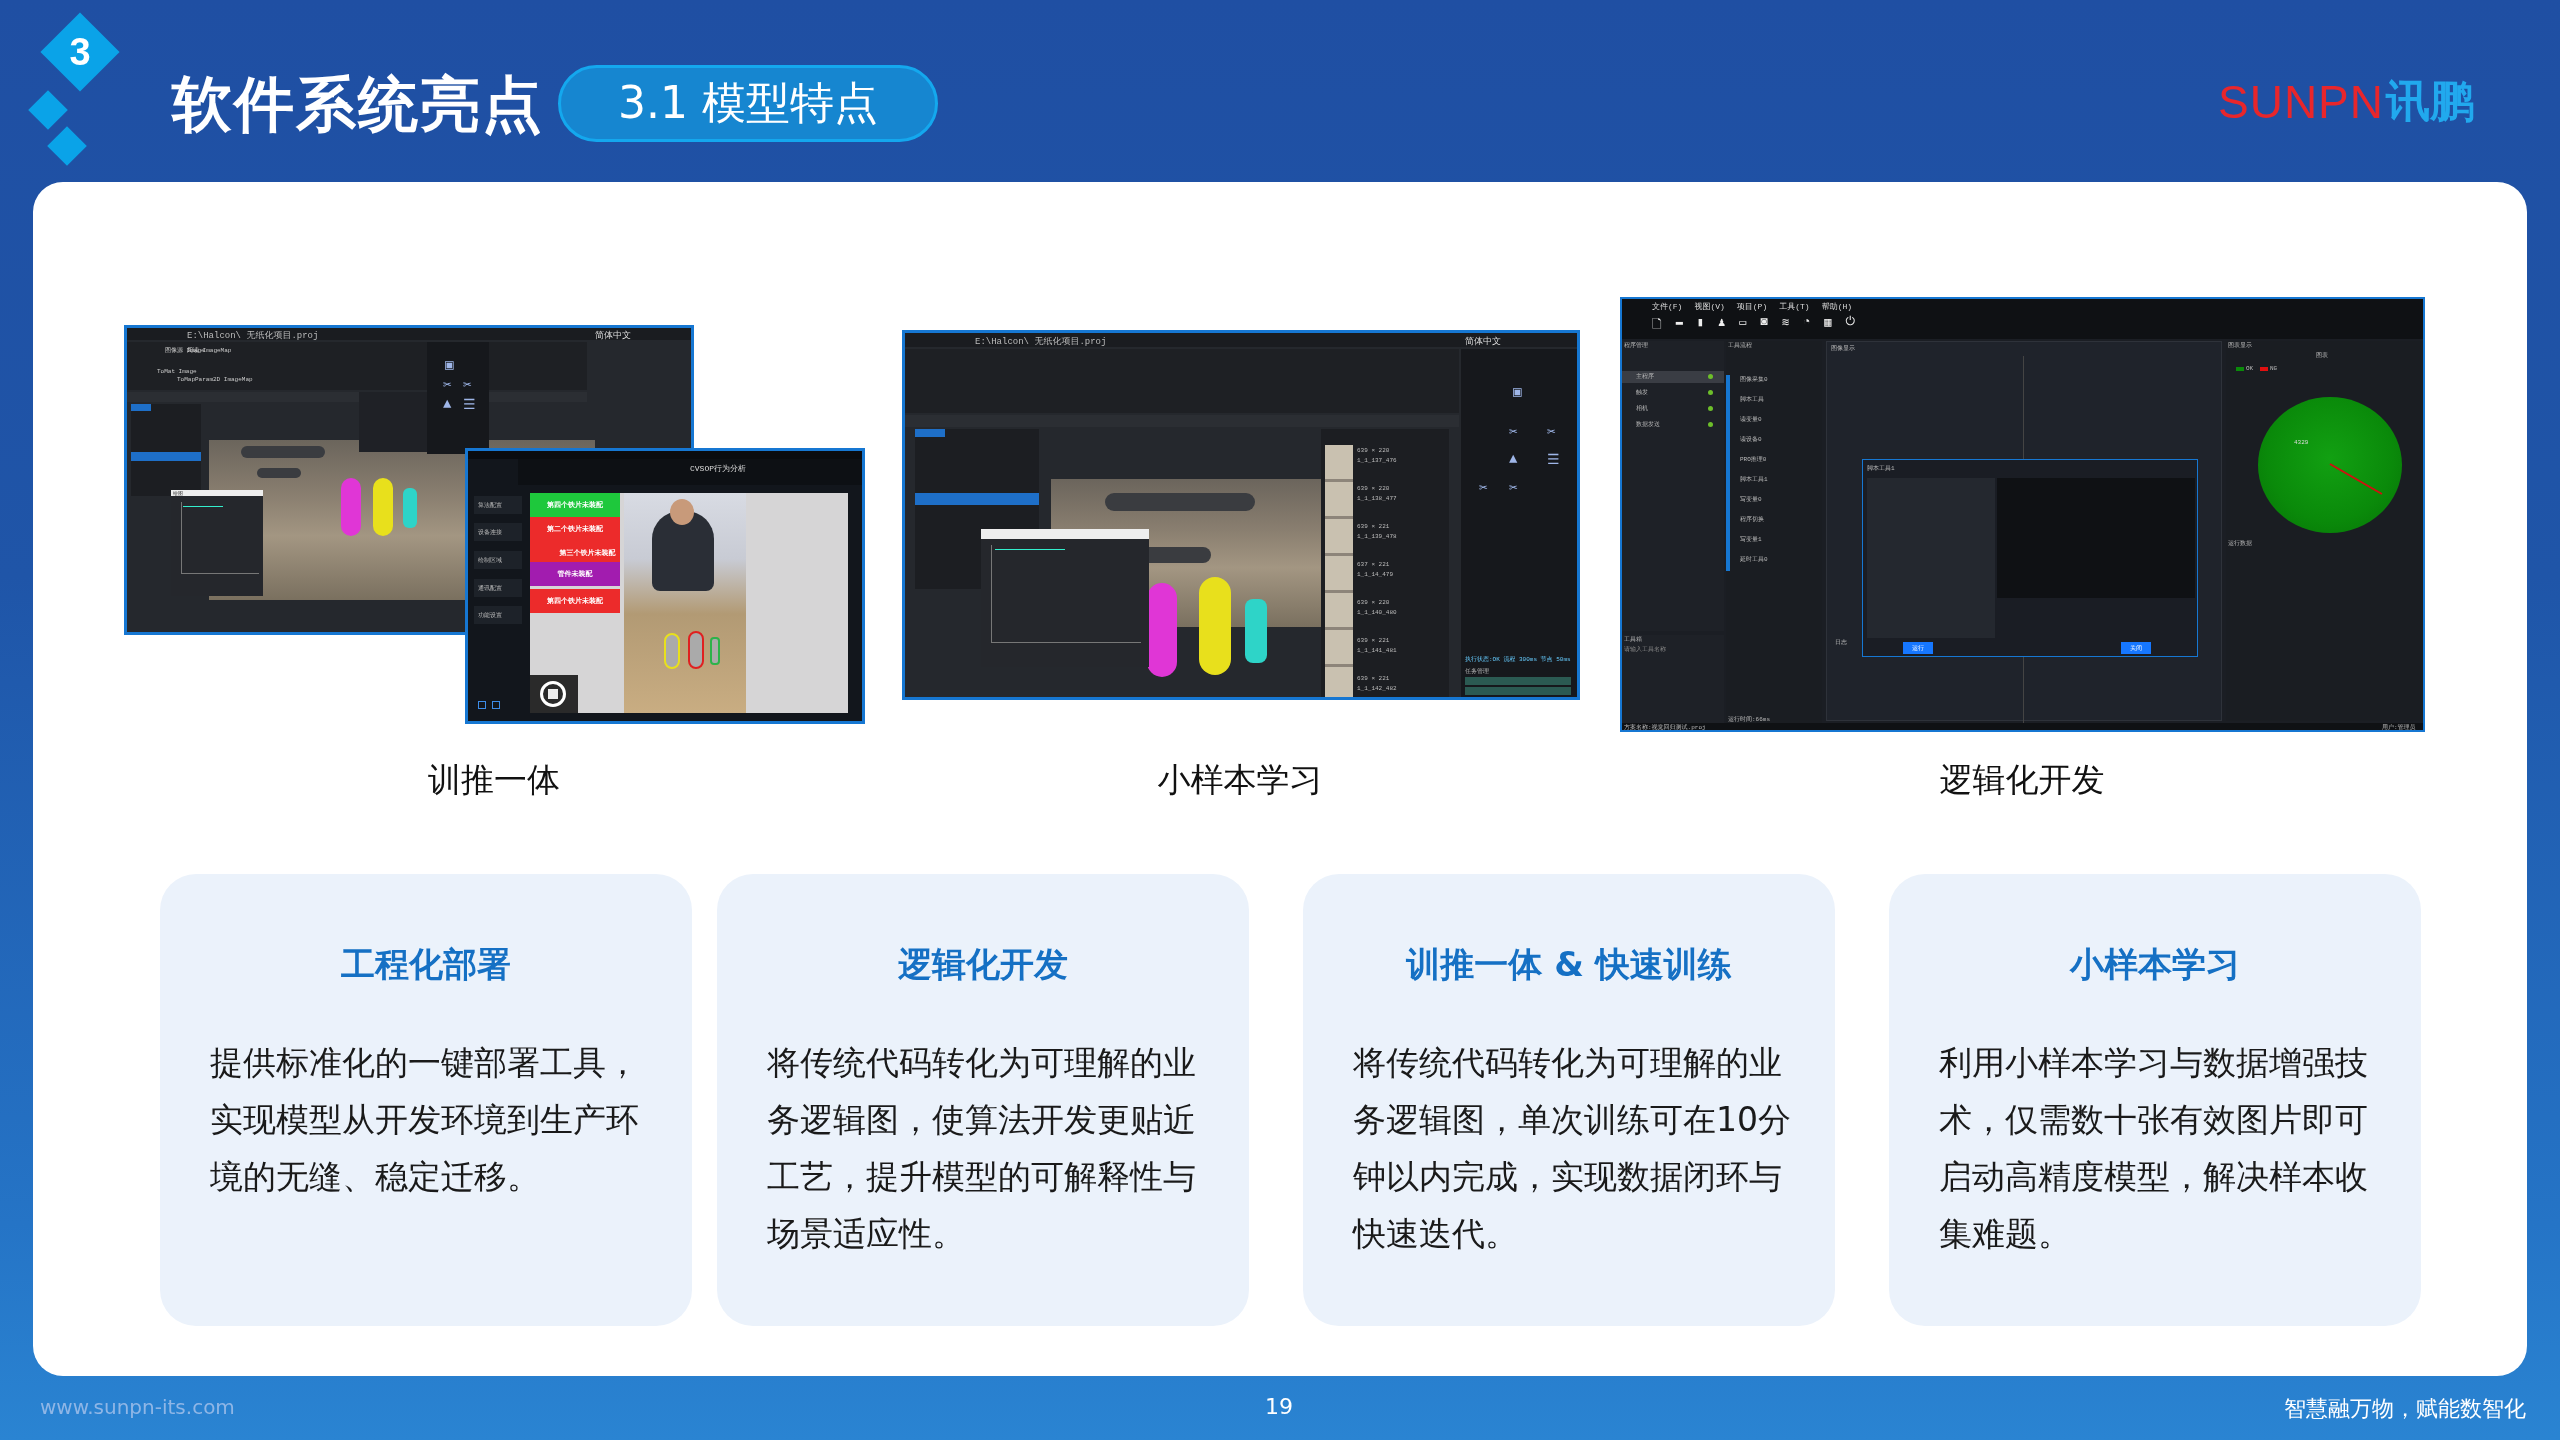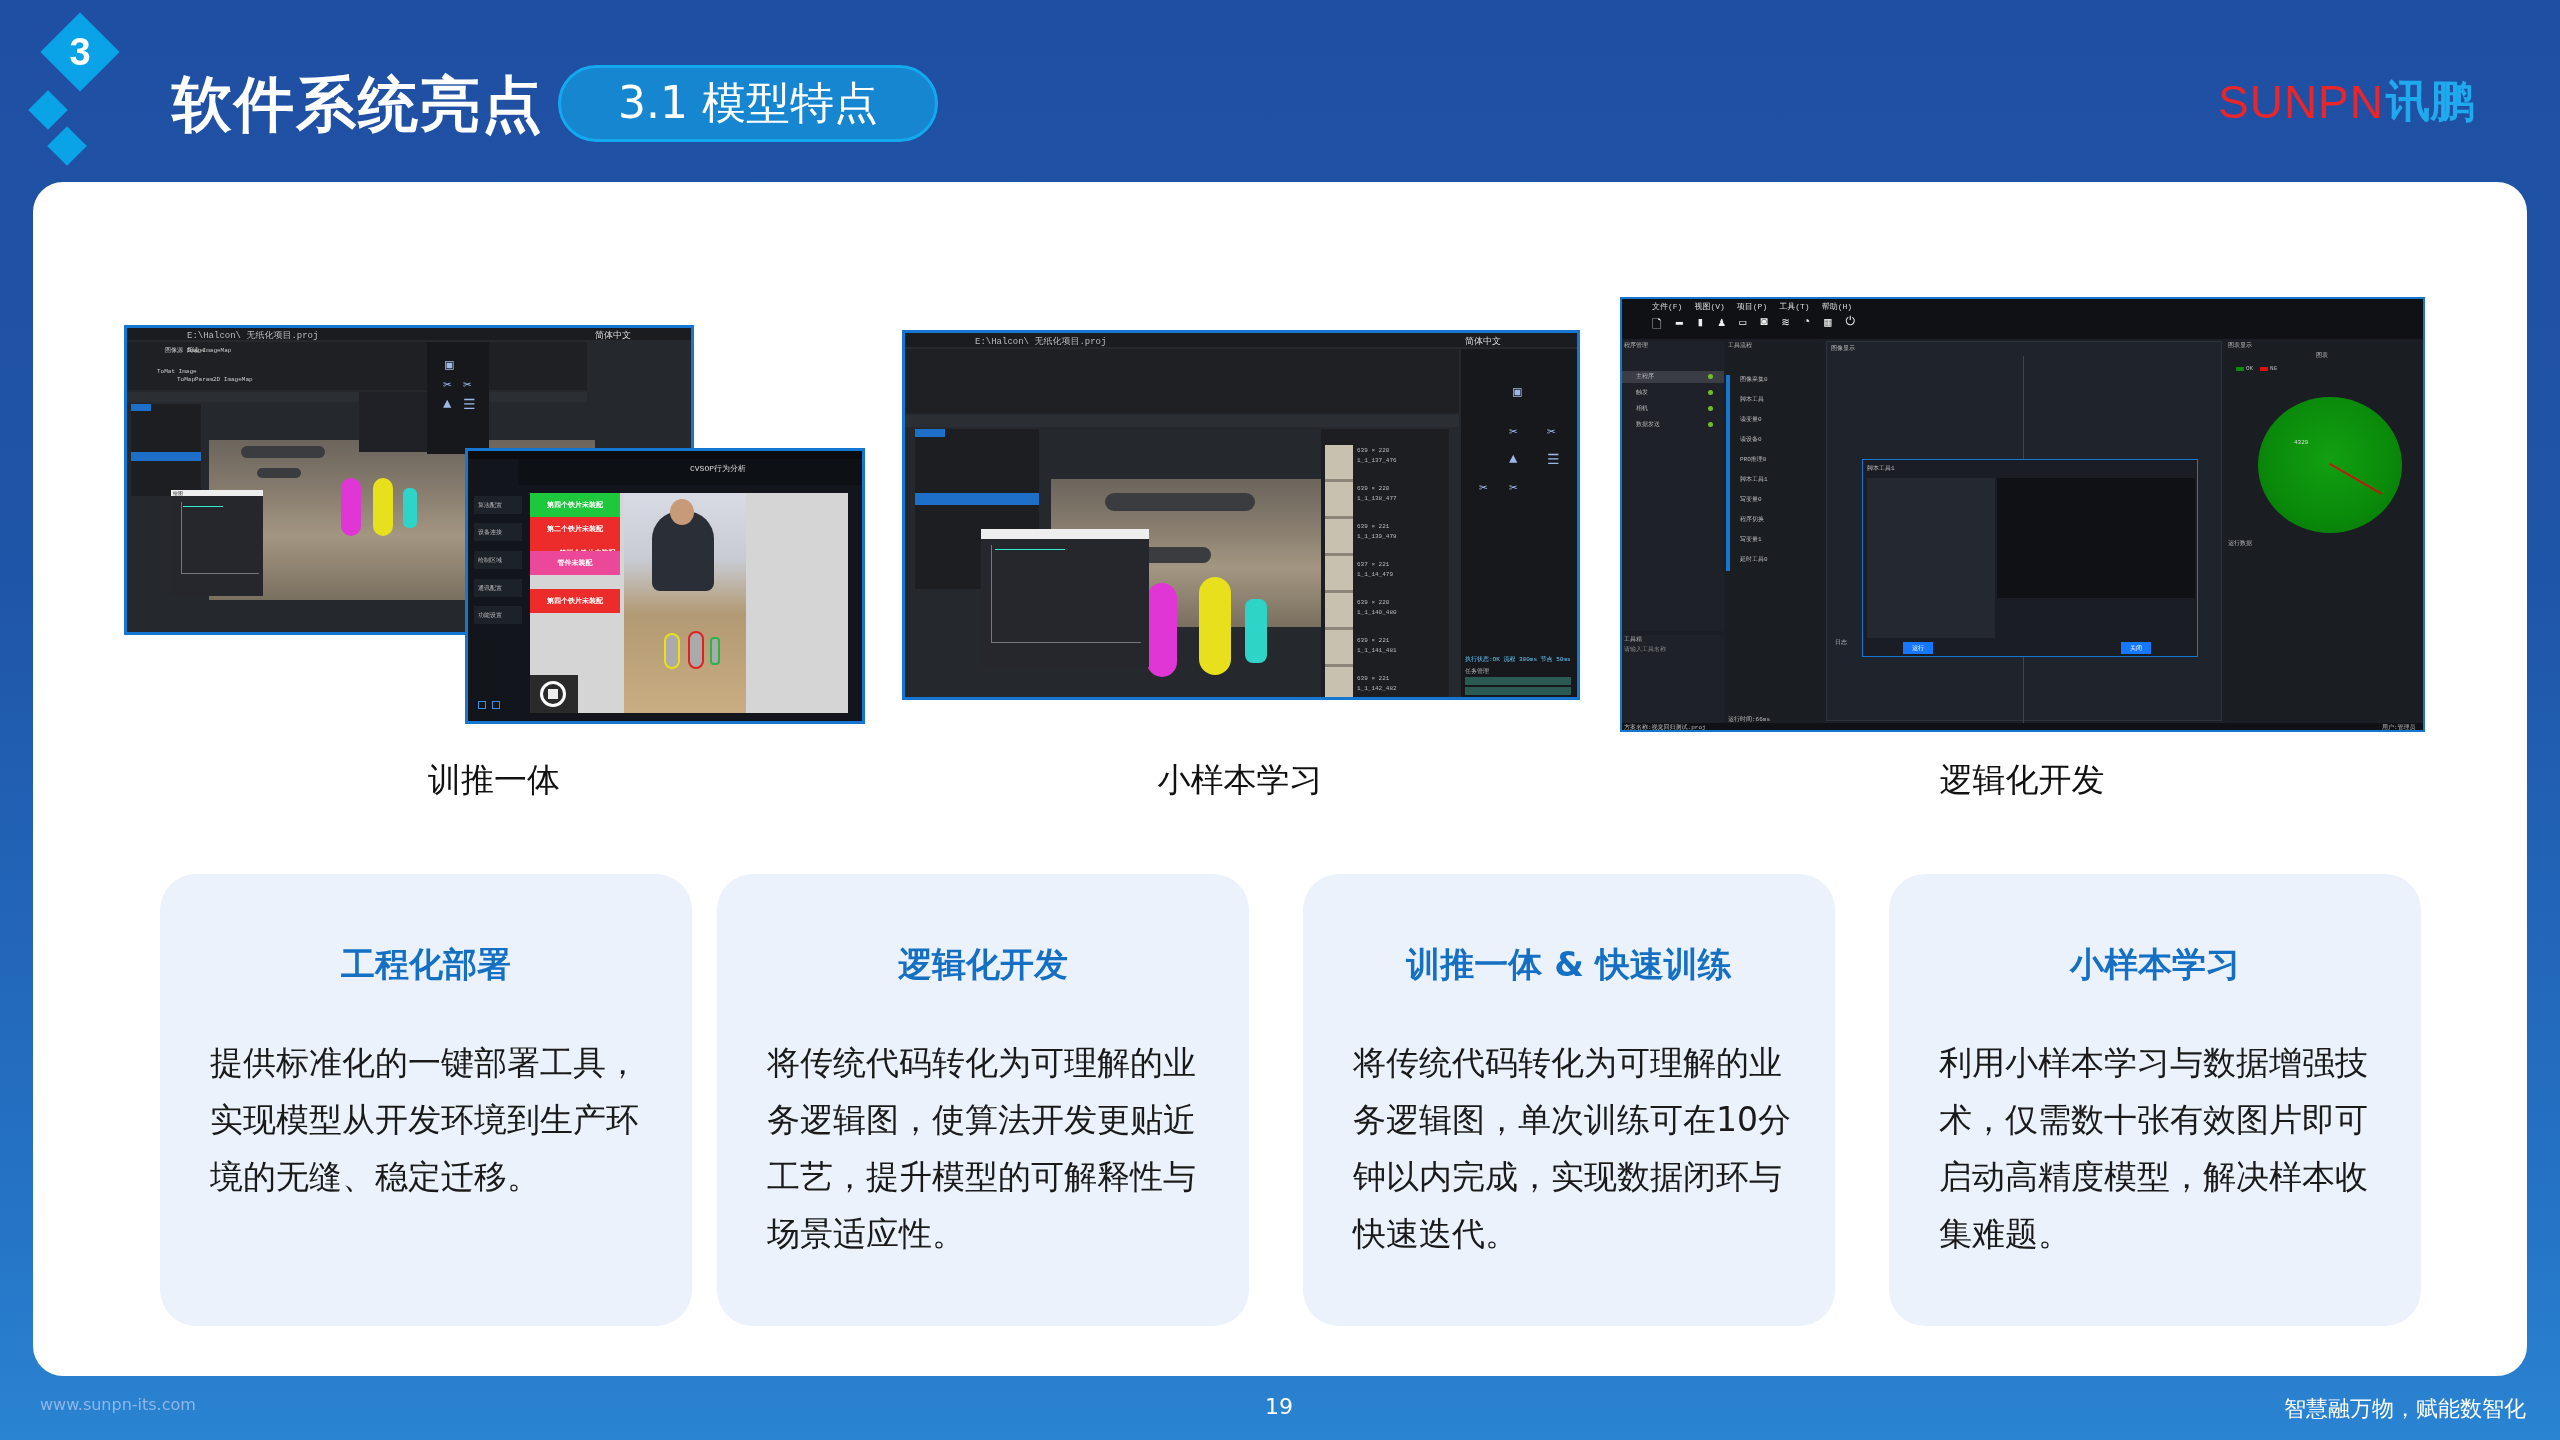--- a/index.html
+++ b/index.html
@@ -44,21 +44,21 @@
   .blue-row { position: absolute; background: #1e6fc8; }
 
   
   .card { position: absolute; top: 874px; width: 532px; height: 452px; background: #ebf2fb; border-radius: 36px; }
   .card-title { position: absolute; left: 0; right: 0; top: 68px; text-align: center;
     color: #1570c4; font-size: 34px; font-weight: bold; }
   .card-body { position: absolute; left: 50px; right: 36px; top: 160px; color: #1a1a1a;
     font-size: 33px; line-height: 57px; }
 
   
-  .footer-url { position: absolute; left: 40px; top: 1395px; color: #8fb6e6; font-size: 16px; }
+  .footer-url { position: absolute; left: 40px; top: 1395px; color: #8fb6e6; font-size: 20px; }
   .footer-page { position: absolute; left: 1265px; top: 1394px; color: #fff; font-size: 22px; }
   .footer-slogan { position: absolute; right: 34px; top: 1394px; color: #fff; font-size: 22px; }
 
   
   .sop-btn { position: absolute; left: 0; width: 90px; height: 24px; color: #fff; font-size: 7px;
     display: flex; align-items: center; justify-content: center; font-weight: bold; }
   .side-item { position: absolute; left: 6px; width: 48px; height: 18px; background: #1d2229; color: #bbb; font-size: 6px;
     display: flex; align-items: center; padding-left: 4px; }
   .tool-ic { position: absolute; color: #9fb6e8; font-size: 14px; }
   .pie { position: absolute; border-radius: 50%; background: radial-gradient(circle at 50% 45%, #12a012 0%, #0a8a0a 60%, #067006 100%); }
@@ -120,21 +120,21 @@
   <div class="mini" style="left:222px;top:12px;color:#ddd;font-size:8px;">CVSOP行为分析</div>
   <div class="side-item" style="top:45px;">算法配置</div>
   <div class="side-item" style="top:72px;">设备连接</div>
   <div class="side-item" style="top:100px;">绘制区域</div>
   <div class="side-item" style="top:128px;">通讯配置</div>
   <div class="side-item" style="top:155px;">功能设置</div>
   <div style="position:absolute;left:62px;top:42px;width:318px;height:220px;background:#d6d5d6;">
     <div class="sop-btn" style="top:0;background:#1ec83c;">第四个铁片未装配</div>
     <div class="sop-btn" style="top:24px;background:#ec2b2b;">第二个铁片未装配</div>
     <div class="sop-btn" style="top:48px;background:#ec2b2b;padding-left:25px;">第三个铁片未装配</div>
-    <div class="sop-btn" style="top:58px;background:#ec4899;">管件未装配</div>
+    <div class="sop-btn" style="top:69px;background:#a21caf;">管件未装配</div>
     <div class="sop-btn" style="top:96px;background:#ec2b2b;">第四个铁片未装配</div>
     <div style="position:absolute;left:94px;top:0;width:122px;height:220px;background:linear-gradient(180deg,#d8dbe3 0%,#c8cbd4 30%,#b29a74 55%,#c9ad82 100%);">
       <div style="position:absolute;left:28px;top:18px;width:62px;height:80px;background:#2a2e36;border-radius:28px 28px 8px 8px;"></div>
       <div style="position:absolute;left:46px;top:6px;width:24px;height:26px;background:#c89a7a;border-radius:50%;"></div>
       <div style="position:absolute;left:40px;top:140px;width:16px;height:36px;border:2px solid #e8e01c;border-radius:10px;background:#aaa;"></div>
       <div style="position:absolute;left:64px;top:138px;width:16px;height:38px;border:2px solid #e02020;border-radius:10px;background:#aaa;"></div>
       <div style="position:absolute;left:86px;top:144px;width:10px;height:28px;border:2px solid #2cb34a;border-radius:4px;background:#aaa;"></div>
     </div>
     <div style="position:absolute;left:0;top:182px;width:48px;height:38px;background:#2a2a2a;">
       <div style="position:absolute;left:10px;top:6px;width:26px;height:26px;border:3px solid #fff;border-radius:50%;"></div>

